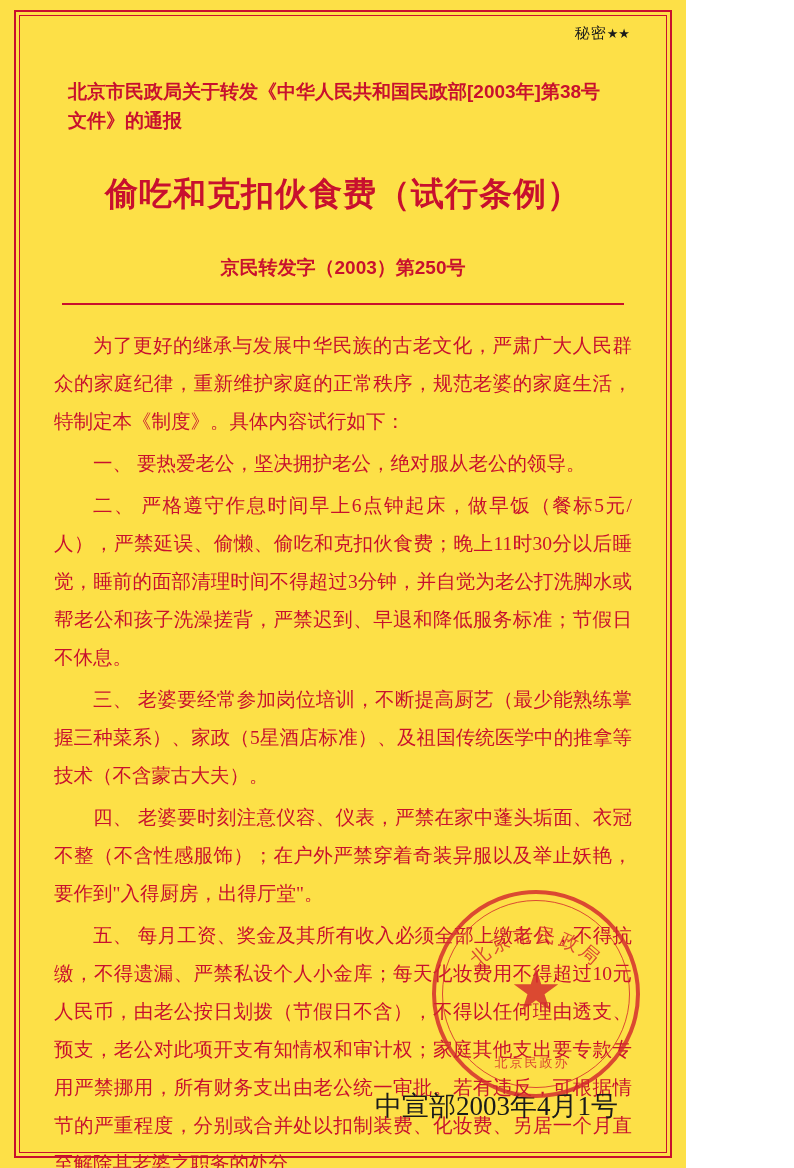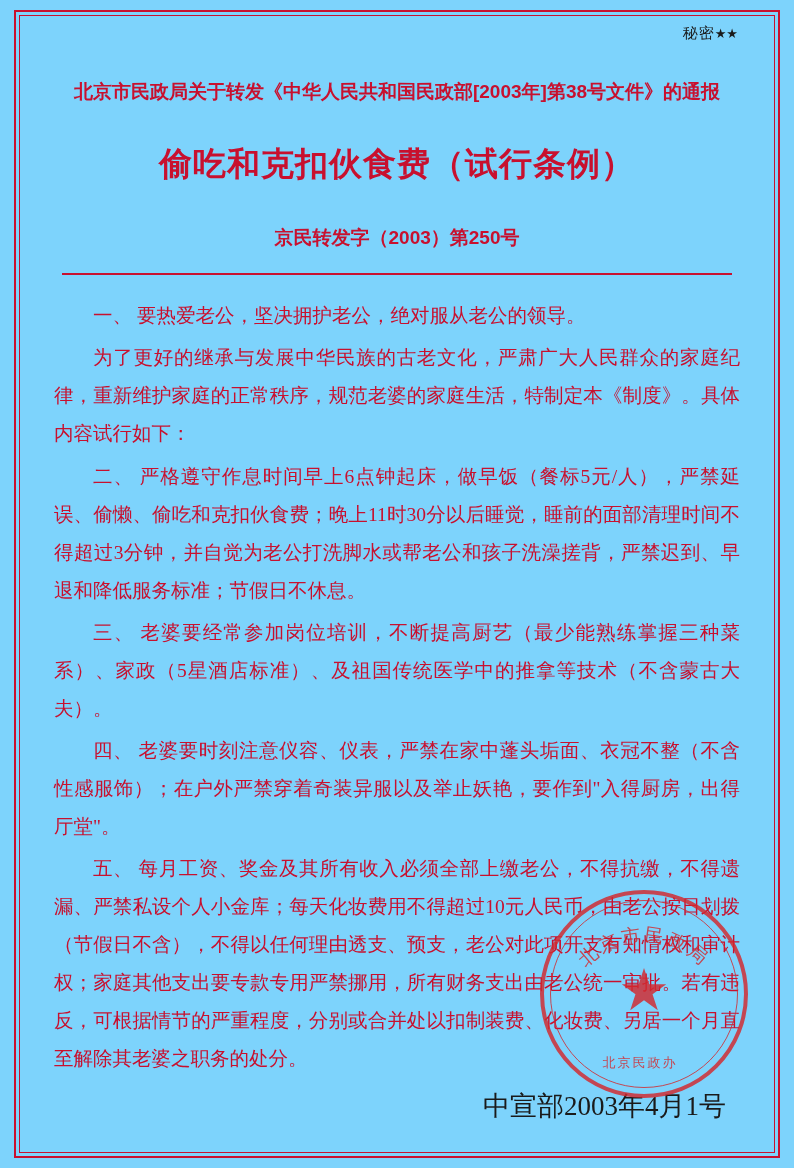--- a/index.html
+++ b/index.html
@@ -5,23 +5,23 @@
   html, body {
     margin: 0;
     padding: 0;
     background: #ffffff;
   }
   body {
     font-family: "Liberation Serif", "DejaVu Serif", serif;
   }
   .page {
     position: relative;
-    width: 794px;
+    width: 686px;
     height: 1168px;
-    background: #7dd3fc;
+    background: #fde047;
     box-sizing: border-box;
     overflow: hidden;
   }
   
   .border-outer {
     position: absolute;
     left: 14px;
     top: 10px;
     right: 14px;
     bottom: 10px;
@@ -54,21 +54,20 @@
     font-family: "Liberation Serif", "DejaVu Serif", serif;
   }
   .secret-mark .stars {
     color: #1a1a1a;
     font-size: 13px;
     letter-spacing: 0px;
   }
   .doc-subject {
     color: #c8102e;
     font-weight: bold;
-    text-align: center;
     font-size: 19px;
     line-height: 1.55;
     margin-top: 34px;
     padding: 0 28px;
     font-family: "Liberation Sans", sans-serif;
   }
   .doc-title {
     color: #c8102e;
     font-weight: bold;
     text-align: center;
@@ -182,22 +181,22 @@
 
     <div class="doc-subject">北京市民政局关于转发《中华人民共和国民政部[2003年]第38号文件》的通报</div>
 
     <div class="doc-title">偷吃和克扣伙食费（试行条例）</div>
 
     <div class="doc-number">京民转发字（2003）第250号</div>
 
     <hr class="divider">
 
     <div class="body-text">
+      <p>为了更好的继承与发展中华民族的古老文化，严肃广大人民群众的家庭纪律，重新维护家庭的正常秩序，规范老婆的家庭生活，特制定本《制度》。具体内容试行如下：</p>
       <p>一、 要热爱老公，坚决拥护老公，绝对服从老公的领导。</p>
-      <p>为了更好的继承与发展中华民族的古老文化，严肃广大人民群众的家庭纪律，重新维护家庭的正常秩序，规范老婆的家庭生活，特制定本《制度》。具体内容试行如下：</p>
       <p>二、 严格遵守作息时间早上6点钟起床，做早饭（餐标5元/人），严禁延误、偷懒、偷吃和克扣伙食费；晚上11时30分以后睡觉，睡前的面部清理时间不得超过3分钟，并自觉为老公打洗脚水或帮老公和孩子洗澡搓背，严禁迟到、早退和降低服务标准；节假日不休息。</p>
       <p>三、 老婆要经常参加岗位培训，不断提高厨艺（最少能熟练掌握三种菜系）、家政（5星酒店标准）、及祖国传统医学中的推拿等技术（不含蒙古大夫）。</p>
       <p>四、 老婆要时刻注意仪容、仪表，严禁在家中蓬头垢面、衣冠不整（不含性感服饰）；在户外严禁穿着奇装异服以及举止妖艳，要作到"入得厨房，出得厅堂"。</p>
       <p>五、 每月工资、奖金及其所有收入必须全部上缴老公，不得抗缴，不得遗漏、严禁私设个人小金库；每天化妆费用不得超过10元人民币，由老公按日划拨（节假日不含），不得以任何理由透支、预支，老公对此项开支有知情权和审计权；家庭其他支出要专款专用严禁挪用，所有财务支出由老公统一审批。若有违反，可根据情节的严重程度，分别或合并处以扣制装费、化妆费、另居一个月直至解除其老婆之职务的处分。</p>
     </div>
 
     <div class="footer-line">中宣部2003年4月1号</div>
   </div>
 
   <div class="seal">

